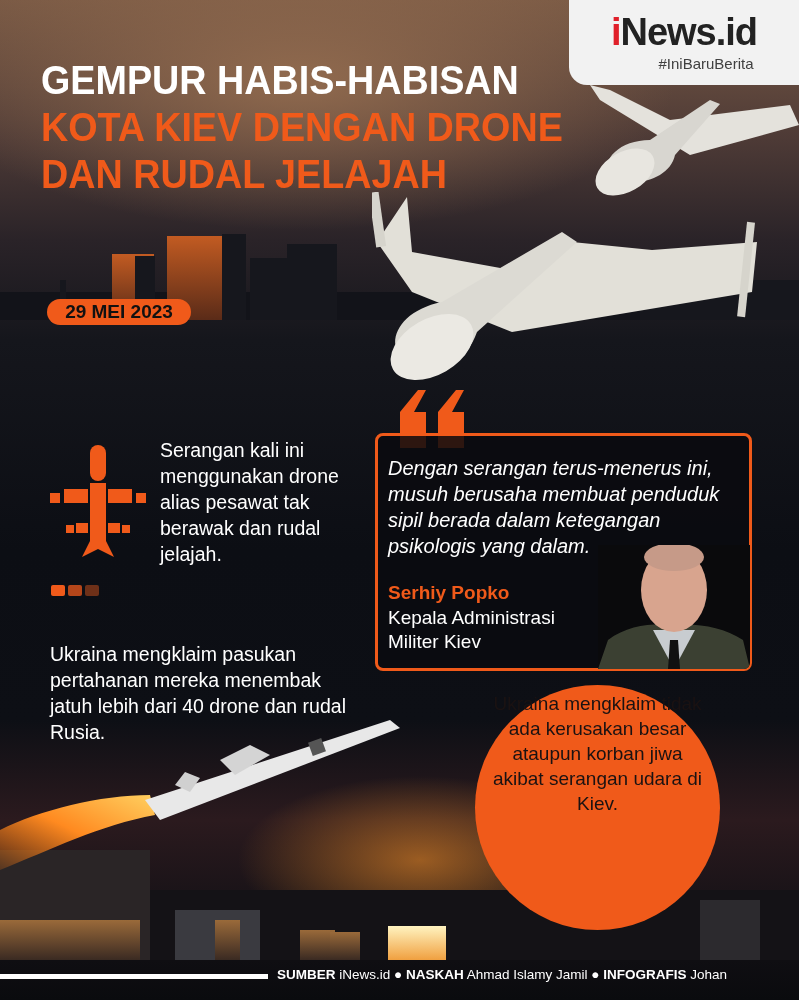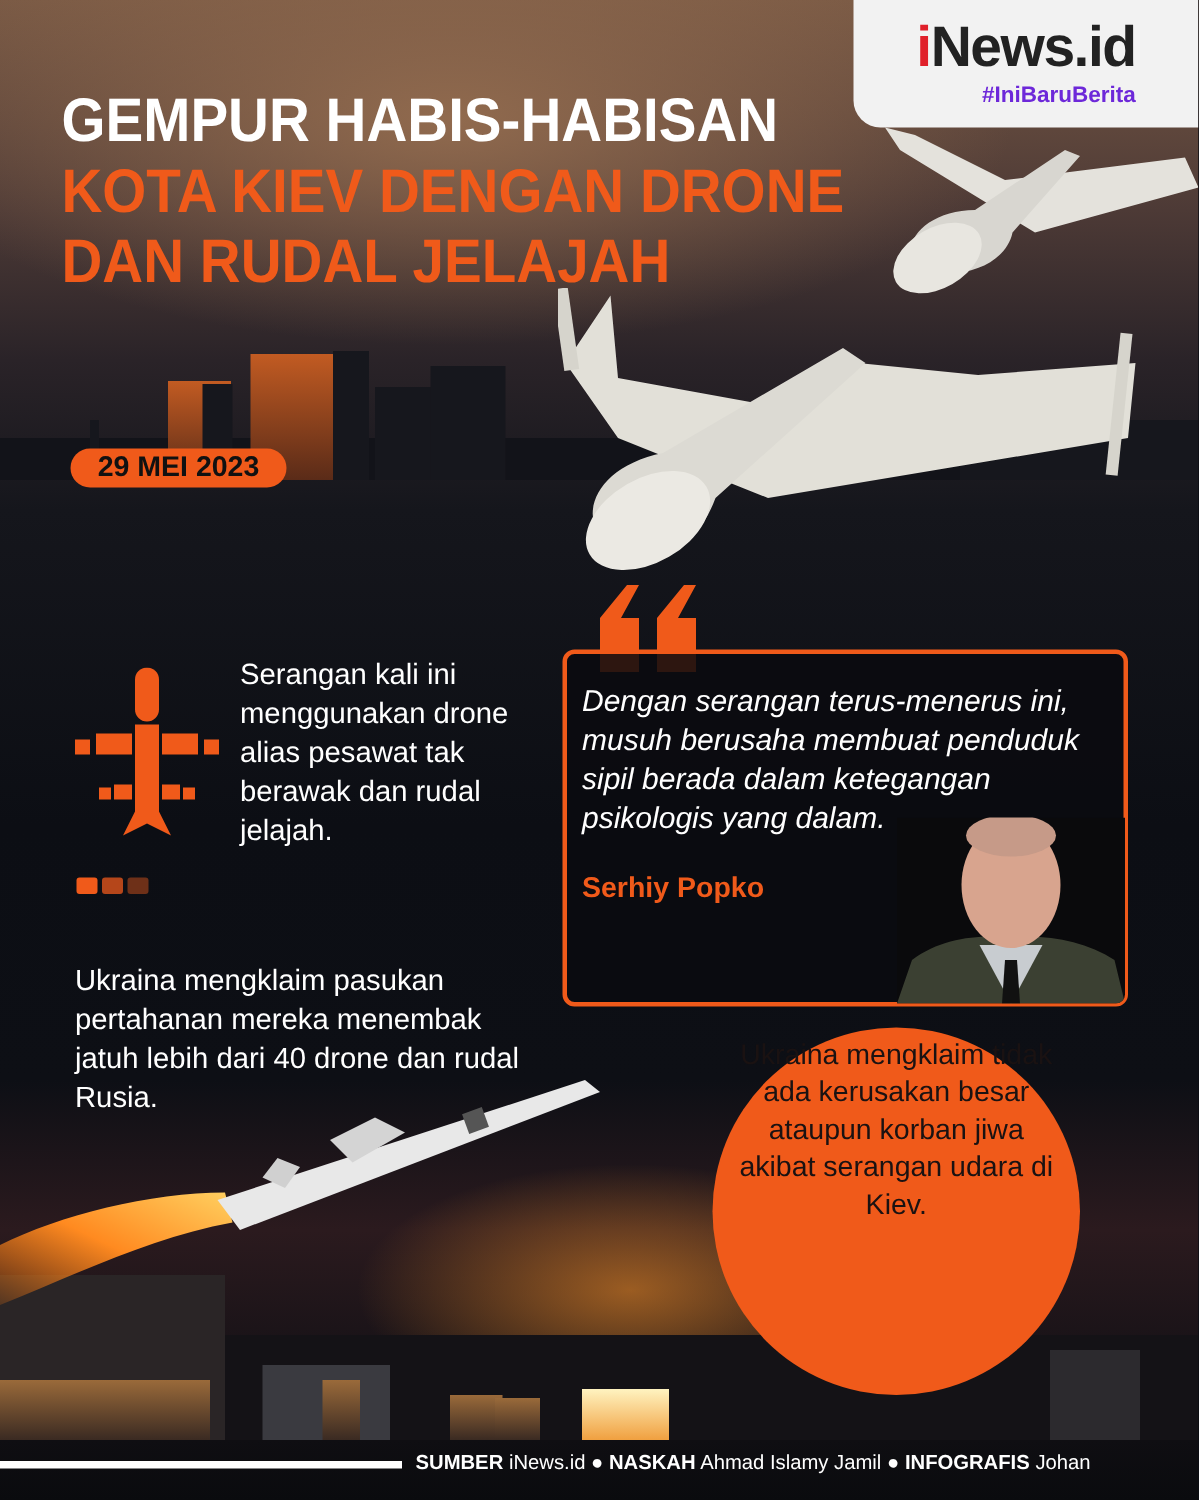--- a/index.html
+++ b/index.html
@@ -22,21 +22,21 @@
     .cb.warm { background: linear-gradient(180deg, #9a6a3a, #3a2a22); }
 
     
     .logo-box {
       position: absolute; right: 0; top: 0; width: 230px; height: 85px;
       background: #f2f2f2; border-bottom-left-radius: 18px;
       display: flex; flex-direction: column; align-items: center; justify-content: center;
     }
     .logo-main { font-size: 38px; font-weight: bold; color: #222; letter-spacing: -1px; line-height: 38px; }
     .logo-main .i { color: #e0202a; }
-    .logo-tag { font-size: 15px; font-weight: bold; color: #6d28d9; margin-top: 4px; margin-left: 44px; }
+    .logo-tag { font-size: 15px; font-weight: normal; color: #404040; margin-top: 4px; margin-left: 44px; }
 
     
     .title { position: absolute; left: 41px; top: 57px; }
     .title-line {
       font-family: "Liberation Sans", sans-serif; font-weight: bold;
       font-size: 41px; line-height: 47px; letter-spacing: 0px;
       transform: scaleX(0.92); transform-origin: left;
       white-space: nowrap;
     }
     .title-line.white { color: #ffffff; }
@@ -183,20 +183,21 @@
     <rect x="310" y="40" width="14" height="14" fill="#555" transform="rotate(-20 317 47)"></rect>
   </svg>
 
   <svg class="quote-mark" width="82" height="58" viewBox="0 0 82 58">
     <path d="M8 58 L8 22 L26 0 L34 0 L22 22 L34 22 L34 58 Z" fill="#f05a1a"></path>
     <path d="M46 58 L46 22 L64 0 L72 0 L60 22 L72 22 L72 58 Z" fill="#f05a1a"></path>
   </svg>
   <div class="quote-box"></div>
   <div class="quote-text">Dengan serangan terus-menerus ini, musuh berusaha membuat penduduk sipil berada dalam ketegangan psikologis yang dalam.</div>
   <div class="quote-name">Serhiy Popko</div>
+  <div class="quote-role">Kepala Administrasi Militer Kiev</div>
   <svg class="portrait" viewBox="0 0 152 124">
     <rect width="152" height="124" fill="#0a0a0c"></rect>
     <path d="M0 124 L10 95 C30 80 55 78 76 80 C100 78 125 82 145 95 L152 124 Z" fill="#3b4032"></path>
     <path d="M55 85 L76 124 L97 85 Z" fill="#c8ccd0"></path>
     <path d="M72 95 L80 95 L82 124 L70 124 Z" fill="#111"></path>
     <ellipse cx="76" cy="45" rx="33" ry="42" fill="#d8a48e"></ellipse>
     <ellipse cx="76" cy="12" rx="30" ry="14" fill="#c69a88"></ellipse>
   </svg>
 
   <div class="circle">

